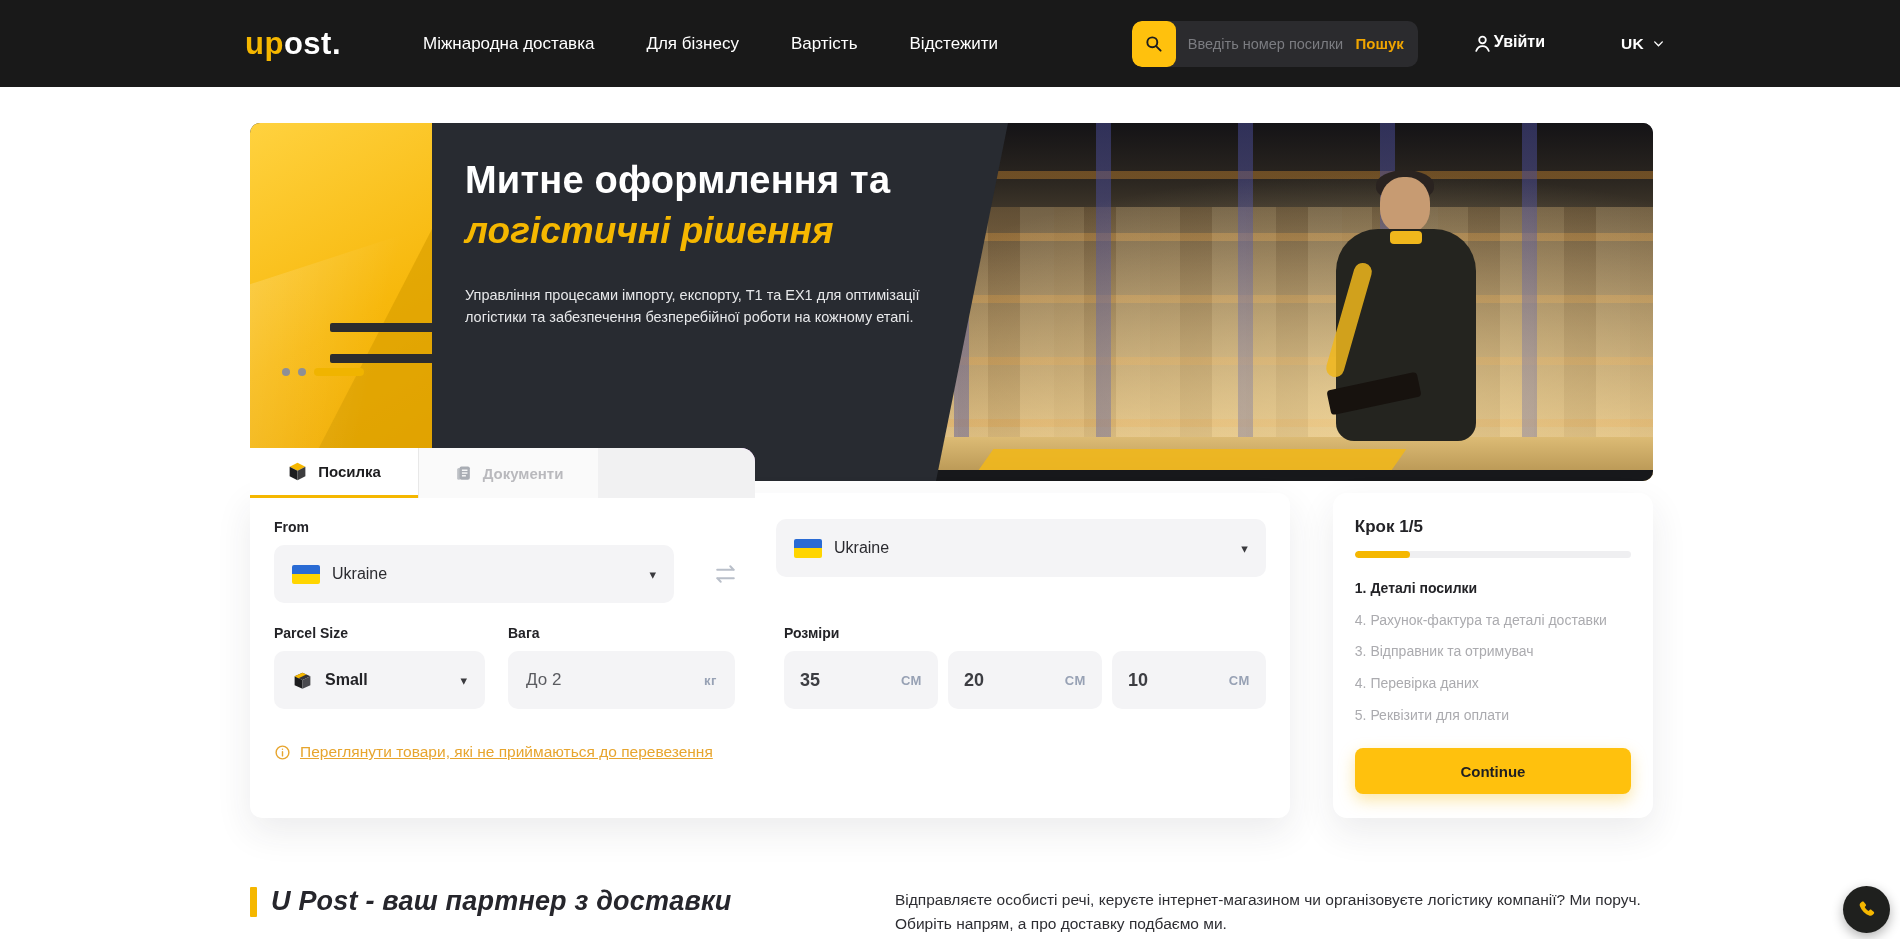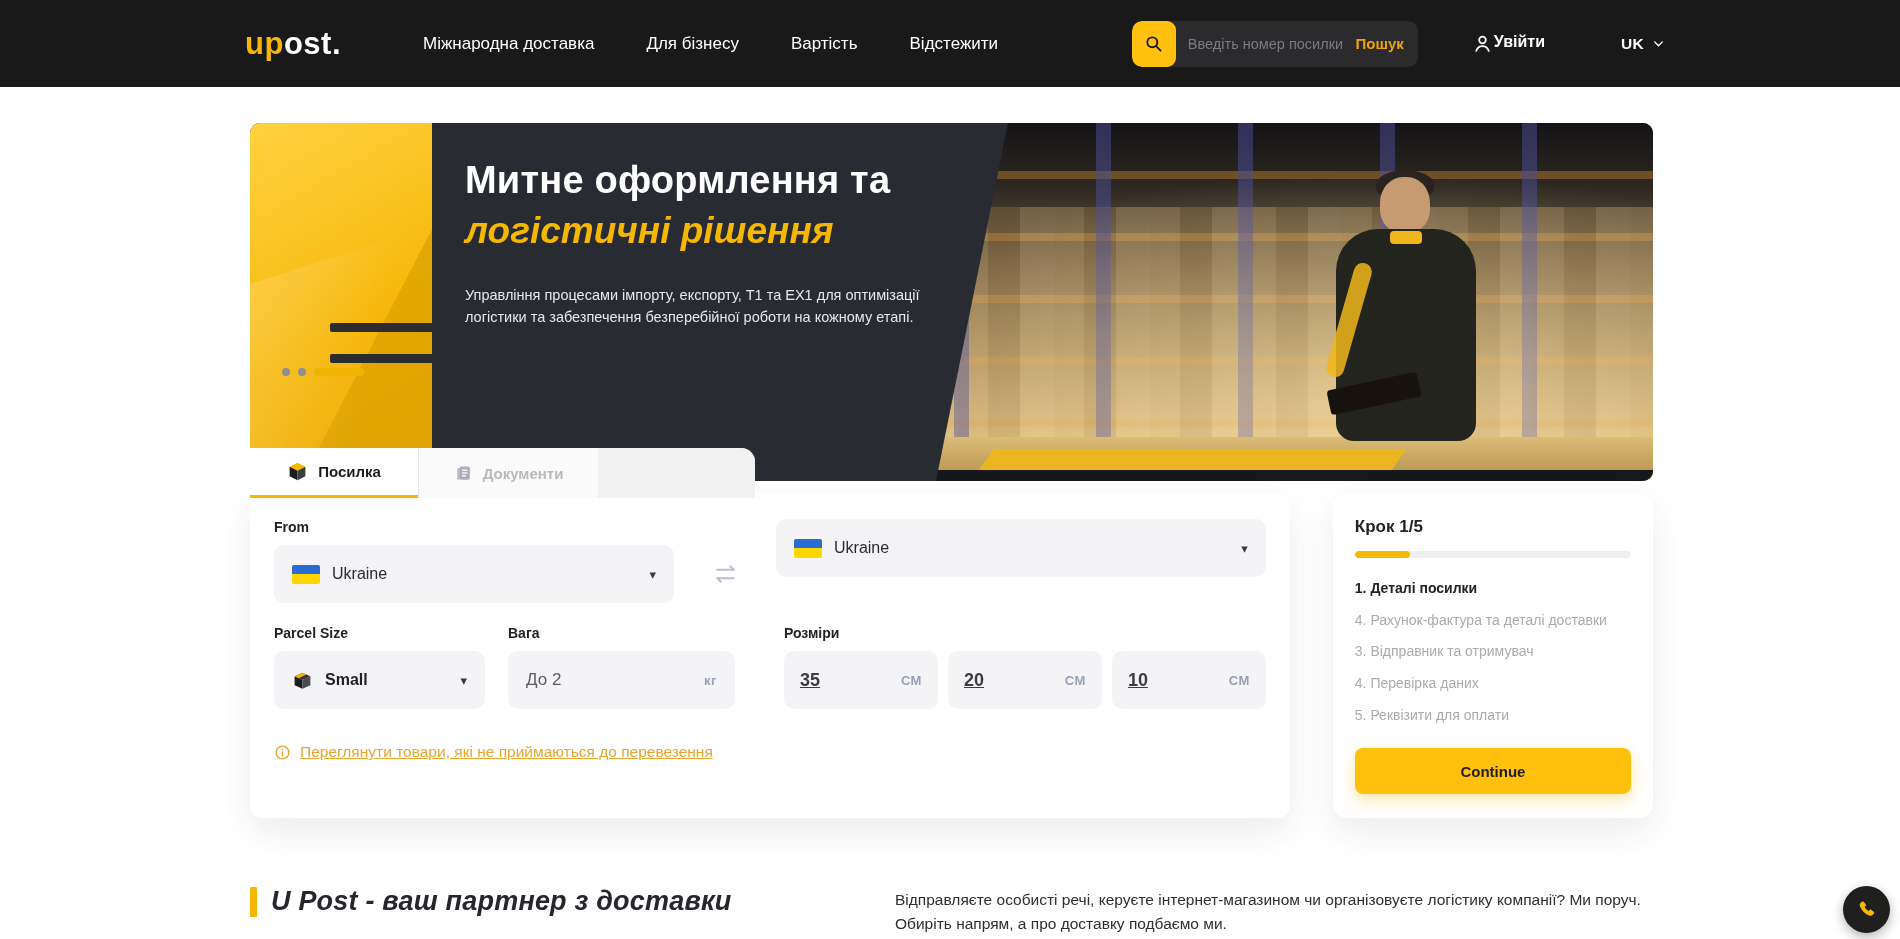--- a/index.html
+++ b/index.html
@@ -132,21 +132,21 @@
   .field-weight { width:227px; }
   .field-dims { margin-left:49px; flex:1; }
   .weight-box { justify-content:space-between; cursor:text; }
   .weight-box .wval { font-size:17px; color:#5a5b60; border:none; background:transparent; outline:none; width:90px;
     font-family:"Liberation Sans","DejaVu Sans",sans-serif; }
   .unit { font-size:13px; font-weight:700; color:#97a1b4; letter-spacing:.5px; }
   .dims-row { display:flex; gap:10px; }
   .dim-box { flex:1; height:58px; background:#f4f4f6; border-radius:10px; display:flex;
     align-items:center; justify-content:space-between; padding:0 16px; }
   .dim-box input { width:52px; border:none; background:transparent; outline:none;
-    font-size:18px; font-weight:600; color:#3c3d42; font-family:"Liberation Sans","DejaVu Sans",sans-serif;text-decoration:underline; }
+    font-size:18px; font-weight:600; color:#3c3d42; font-family:"Liberation Sans","DejaVu Sans",sans-serif; }
   .link-row { margin-top:34px; display:inline-flex; align-items:center; gap:9px;
     color:#e7a52e; font-size:15.5px; cursor:pointer; }
   .link-row a { color:#e7a52e; text-decoration:underline; }
 
   .steps-card {
     width:323px; background:#ffffff; border-radius:14px;
     box-shadow:0 14px 36px rgba(40,40,60,.09); padding:24px 22px;
   }
   .steps-title { font-size:17px; font-weight:700; color:#232327; }
   .progress { margin-top:14px; height:7px; border-radius:4px; background:#efeff1; overflow:hidden; }

